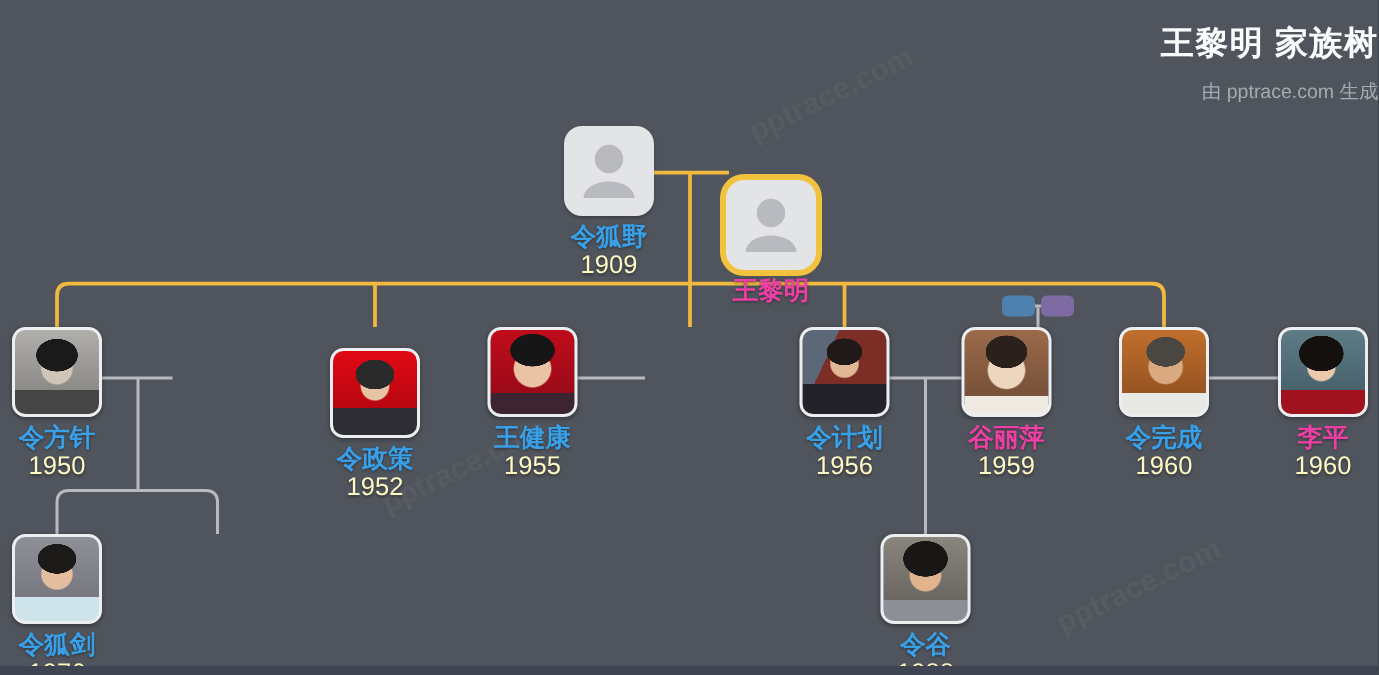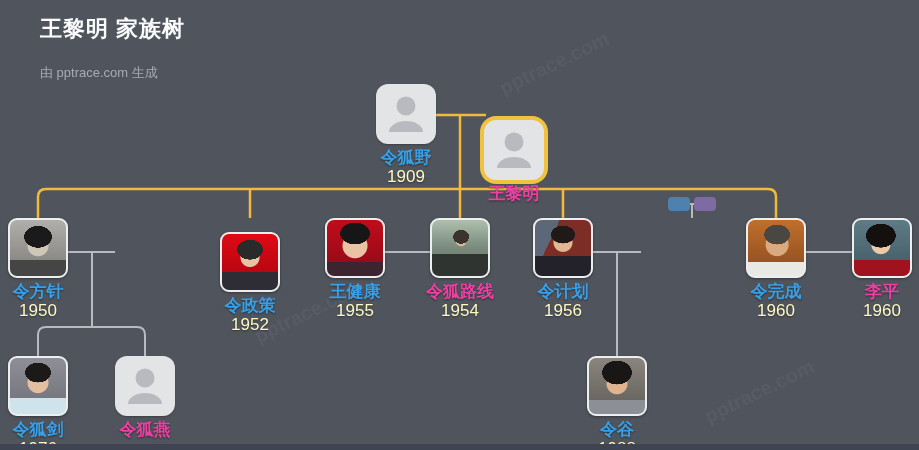--- a/index.html
+++ b/index.html
@@ -1,21 +1,21 @@
 <!DOCTYPE html>
 <html><head>
 <meta charset="utf-8">
 <style>
   html,body{margin:0;padding:0;background:#3a3e46;}
   .canvas{position:relative;width:919px;height:450px;background:#50545c;overflow:hidden;
           font-family:"Liberation Sans","DejaVu Sans",sans-serif;}
   .bottom-bar{position:absolute;left:0;right:0;bottom:0;height:6px;background:#3f4452;}
-  .header{position:absolute;top:14px;left:0;right:0;text-align:left;padding-left:40px;}
+  .header{position:absolute;top:14px;left:0;right:0;text-align:right;padding-left:40px;}
   .title{font-size:22px;font-weight:bold;color:#fafbfc;letter-spacing:1px;}
-  .subtitle{margin-top:20px;font-size:13px;color:#a6abb3;}
+  .subtitle{margin-top:8px;font-size:13px;color:#a6abb3;}
   .wm{position:absolute;color:rgba(255,255,255,0.045);font-size:20px;font-weight:bold;
       transform:rotate(-26deg);pointer-events:none;white-space:nowrap;}
   .lines{position:absolute;left:0;top:0;pointer-events:none;}
   .node{position:absolute;width:110px;display:flex;flex-direction:column;align-items:center;}
   .photo{width:56px;height:56px;border-radius:9px;border:2px solid #eceef0;
          box-shadow:0 1px 3px rgba(0,0,0,0.35);}
   .avatar{width:60px;height:60px;border-radius:12px;background:#e3e4e6;border:none;position:relative;
           box-shadow:0 1px 2px rgba(0,0,0,0.25);}
   .avatar svg{position:absolute;inset:0;}
   .hl{box-shadow:0 0 0 4px #f1c23e,0 1px 3px rgba(0,0,0,0.35);}
@@ -145,56 +145,46 @@
   <div class="node male" style="left:195px;top:232px;">
     <div class="photo p-lingzhengce"></div>
     <div class="pname">令政策</div>
     <div class="pyear">1952</div>
   </div>
   <div class="node male" style="left:300px;top:218px;">
     <div class="photo p-wangjiankang"></div>
     <div class="pname">王健康</div>
     <div class="pyear">1955</div>
   </div>
-  <div class="node female" style="left:405px;top:218px;">
-    <div class="photo p-linghuluxian"></div>
-    <div class="pname">令狐路线</div>
-    <div class="pyear">1954</div>
-  </div>
   <div class="node male" style="left:508px;top:218px;">
     <div class="photo p-lingjihua"></div>
     <div class="pname">令计划</div>
     <div class="pyear">1956</div>
+  </div>
+  <div class="node female" style="left:616px;top:218px;">
+    <div class="photo p-guliping"></div>
+    <div class="pname">谷丽萍</div>
+    <div class="pyear">1959</div>
   </div>
   <div class="node male" style="left:721px;top:218px;">
     <div class="photo p-lingwancheng"></div>
     <div class="pname">令完成</div>
     <div class="pyear">1960</div>
   </div>
   <div class="node female" style="left:827px;top:218px;">
     <div class="photo p-liping"></div>
     <div class="pname">李平</div>
     <div class="pyear">1960</div>
   </div>
 
   <div class="node male" style="left:-17px;top:356px;">
     <div class="photo p-linghujian"></div>
     <div class="pname">令狐剑</div>
     <div class="pyear">1976</div>
   </div>
-  <div class="node female" style="left:90px;top:356px;">
-    <div class="avatar">
-      <svg viewBox="0 0 60 60">
-          <circle cx="30" cy="22" r="9.5" fill="#b9bac0"></circle>
-          <path d="M13 48 a17 11 0 0 1 34 0 z" fill="#b9bac0"></path>
-        </svg>
-    </div>
-    <div class="pname">令狐燕</div>
-    <div class="pyear"></div>
-  </div>
   <div class="node male" style="left:562px;top:356px;">
     <div class="photo p-linggu"></div>
     <div class="pname">令谷</div>
     <div class="pyear">1988</div>
   </div>
 
   <div class="bottom-bar"></div>
 </div>
 
 </body></html>

